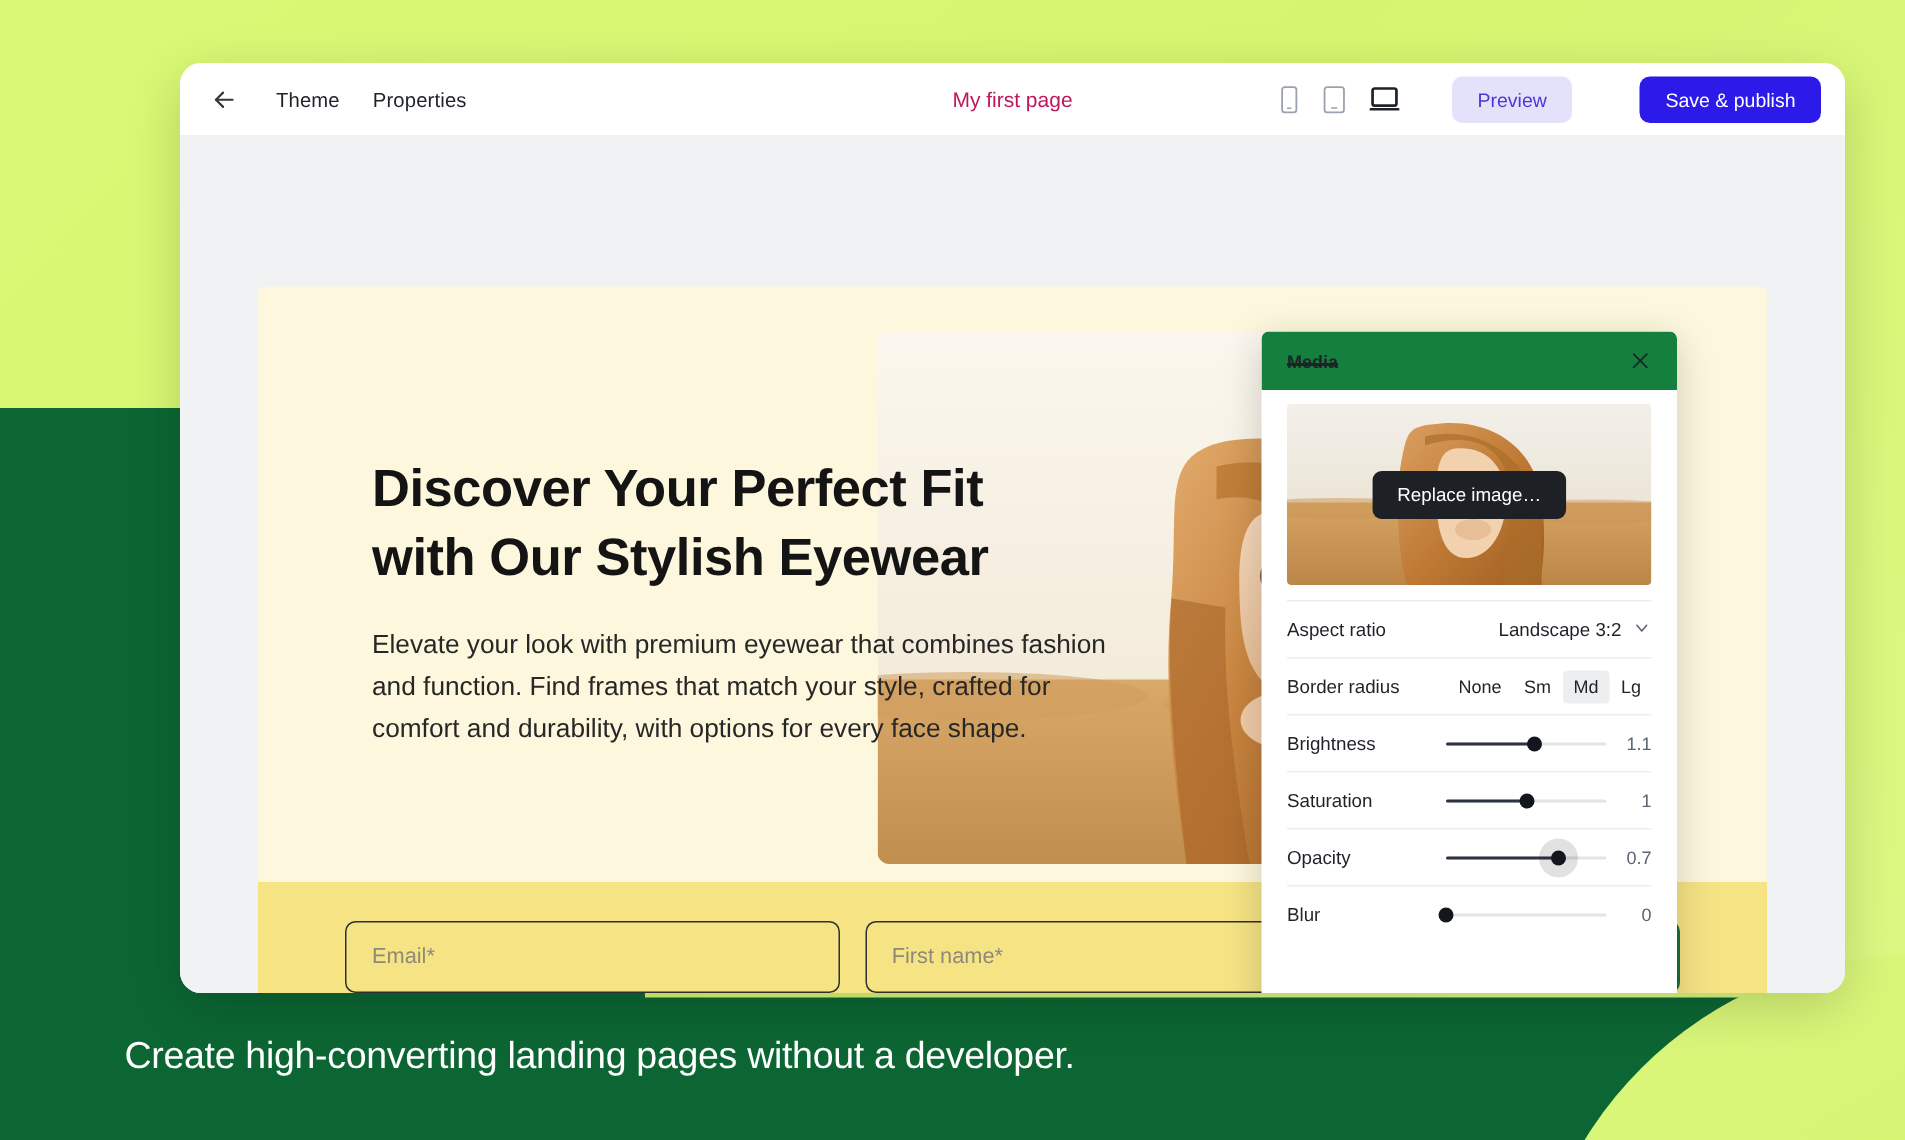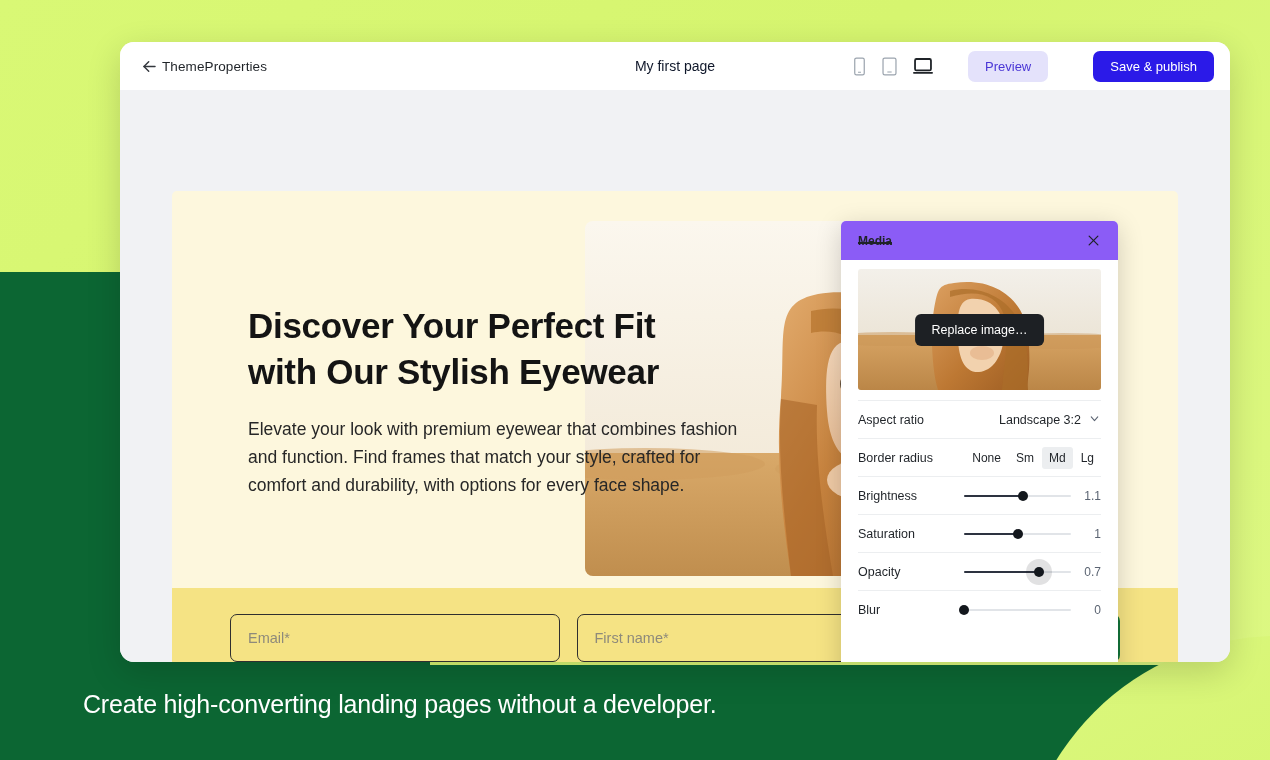--- a/index.html
+++ b/index.html
@@ -38,31 +38,31 @@
     border-radius:14px;
     overflow:hidden;
     box-shadow:0 10px 34px rgba(0,0,0,.16);
   }
 
   
   #toolbar {
     position:relative; height:48px; background:#ffffff;
     display:flex; align-items:center; padding:0 16px;
   }
-  .tb-left { display:flex; align-items:center; }
+  .tb-left { display:flex; align-items:center; gap:22px; }
   .back-btn {
     width:26px; height:26px; display:flex; align-items:center; justify-content:center;
     cursor:pointer; color:#33373d;
   }
   .tb-link {
     font-size:13.5px; color:#1f2328; letter-spacing:.1px; cursor:pointer;
   }
   .tb-title {
     position:absolute; left:0; right:0; text-align:center;
-    font-size:14px; color:#0f172a; pointer-events:none;
+    font-size:14px; color:#be185d; pointer-events:none;
   }
   .tb-right {
     margin-left:auto; display:flex; align-items:center; gap:24px; z-index:2;
   }
   .dev-icons { display:flex; align-items:center; gap:14px; margin-right:10px; }
   .dev-icon { cursor:pointer; display:flex; align-items:center; }
   .btn-preview {
     background:#e4e2fb; color:#4a36d6; border:none;
     font-family:inherit; font-size:13px; padding:8px 17px;
     border-radius:7px; cursor:pointer;
@@ -116,21 +116,21 @@
 
   
   #media-panel {
     position:absolute; left:721px; top:131px;
     width:277px; height:497px;
     background:#ffffff; border-radius:5px;
     box-shadow:0 6px 26px rgba(0,0,0,.18);
     display:flex; flex-direction:column; overflow:hidden;
   }
   .mp-head {
-    height:39px; background:#8b5cf6; display:flex; align-items:center;
+    height:39px; background:#15803d; display:flex; align-items:center;
     padding:16px 17px; position:relative;
   }
   .mp-tab {
     font-size:12px; font-weight:bold; color:#1f2328; cursor:pointer;
     position:relative; height:100%; display:flex; align-items:center;
   }
   .mp-tab::after {
     content:""; position:absolute; left:0; bottom:0;
     width:100%; height:2.5px; background:#1f2328;
   }

